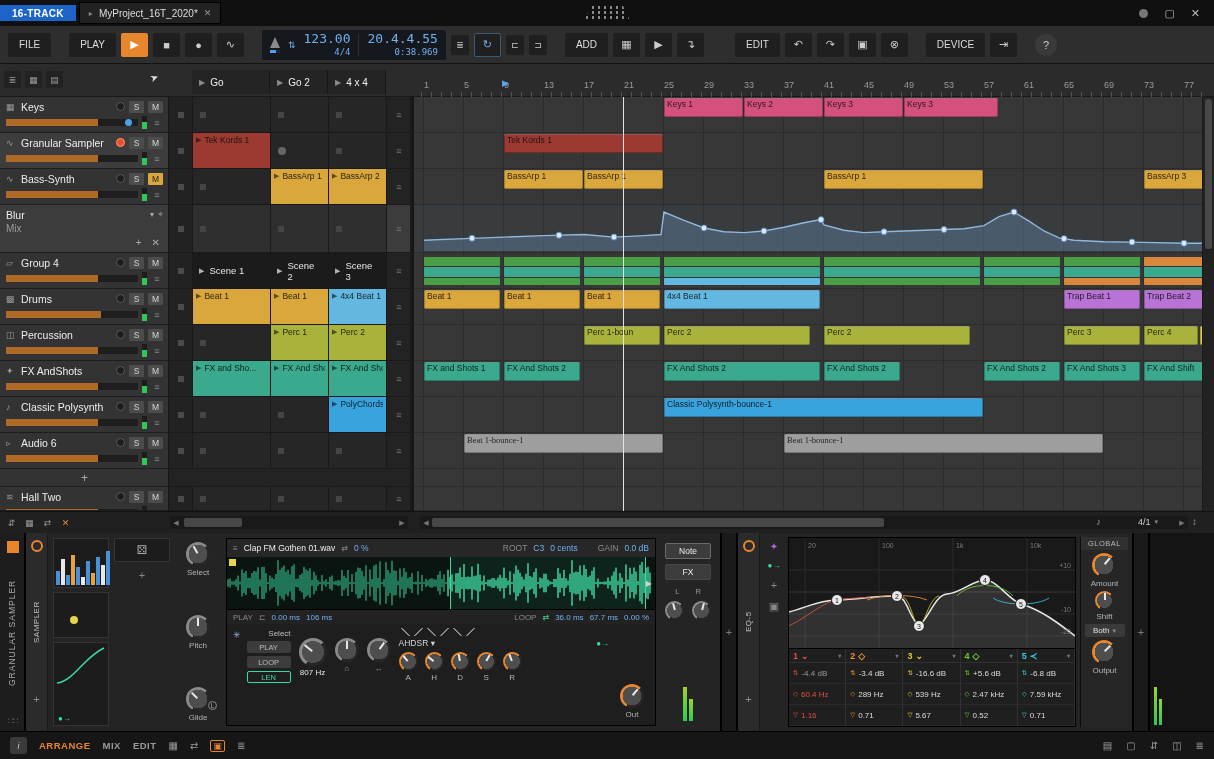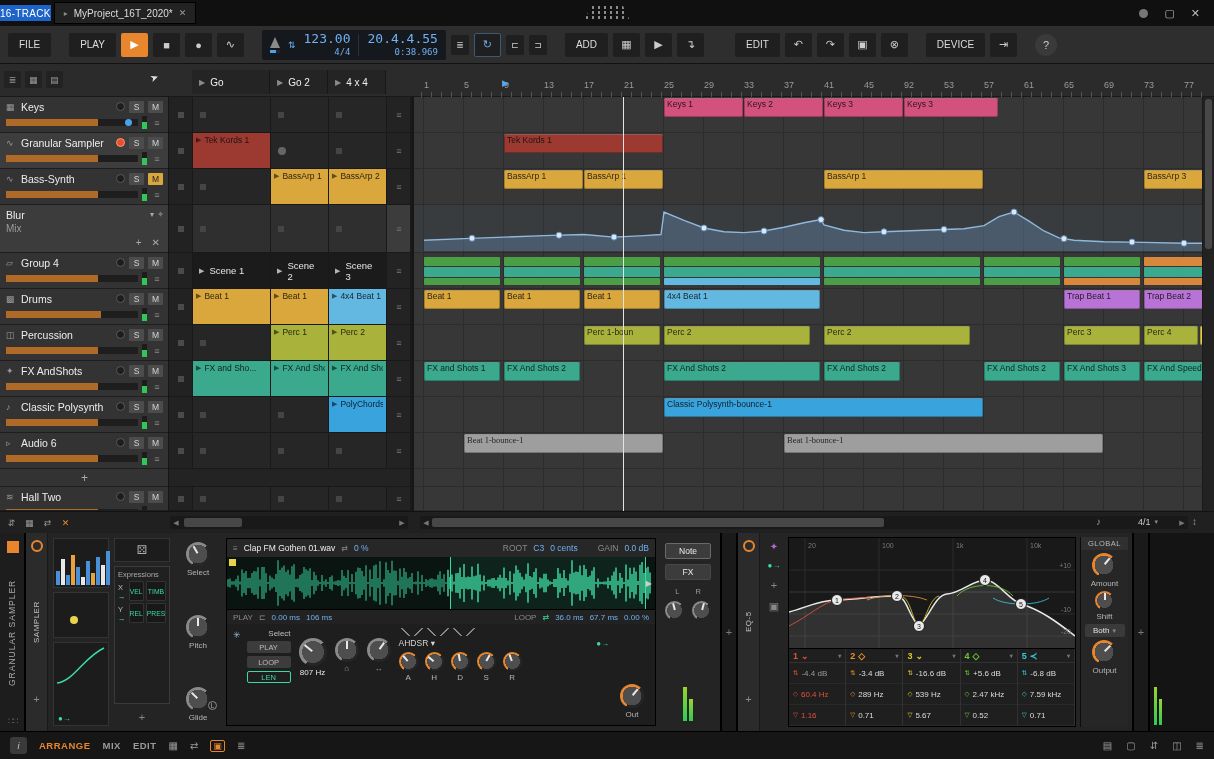--- a/index.html
+++ b/index.html
@@ -1,21 +1,21 @@
 <!DOCTYPE html>
 <html><head>
 <meta charset="utf-8">
 <style>
   *{box-sizing:border-box;margin:0;padding:0;user-select:none}
   html,body{background:#000;font-family:"Liberation Sans",sans-serif}
   #app{position:relative;width:1214px;height:759px;background:#1a1a1a;overflow:hidden;color:#ccc;font-size:10px}
 
   
   #titlebar{position:absolute;top:0;left:0;right:0;height:26px;background:#101010;display:flex;align-items:center}
-  .logo-badge{height:16px;padding:0 0;background:#1e63c8;color:#fff;font-weight:normal;font-size:10px;display:flex;align-items:center;letter-spacing:.3px}
+  .logo-badge{height:16px;padding:0 12px;background:#1e63c8;color:#fff;font-weight:bold;font-size:10px;display:flex;align-items:center;letter-spacing:.3px}
   .proj-tab{height:22px;margin-left:3px;background:#222;color:#ddd;display:flex;align-items:center;gap:6px;padding:0 9px;font-size:10px;border:1px solid #000}
   .tab-arrow{color:#888;font-size:8px}
   .tab-close{color:#999;font-size:9px}
   .dots-logo{position:absolute;left:50%;top:5px;transform:translateX(-50%);width:46px;height:16px;background-image:radial-gradient(circle,#8d8d8d 1.1px,transparent 1.5px);background-size:6px 5px;clip-path:polygon(16% 0,84% 0,100% 100%,0 100%)}
   .win-controls{margin-left:auto;display:flex;align-items:center;gap:16px;padding-right:14px}
   .win-dot{width:9px;height:9px;border-radius:50%;background:#777}
   .win-btn{color:#bbb;font-size:11px}
 
   
   #toolbar{position:absolute;top:26px;left:0;right:0;height:38px;background:#2e2e2e;border-bottom:1px solid #121212;display:flex;align-items:center;gap:5px;padding:0 8px}
@@ -324,21 +324,21 @@
         <span class="ruler-num" style="left: 92px;">9</span>
         <span class="ruler-num" style="left: 132px;">13</span>
         <span class="ruler-num" style="left: 172px;">17</span>
         <span class="ruler-num" style="left: 212px;">21</span>
         <span class="ruler-num" style="left: 252px;">25</span>
         <span class="ruler-num" style="left: 292px;">29</span>
         <span class="ruler-num" style="left: 332px;">33</span>
         <span class="ruler-num" style="left: 372px;">37</span>
         <span class="ruler-num" style="left: 412px;">41</span>
         <span class="ruler-num" style="left: 452px;">45</span>
-        <span class="ruler-num" style="left: 492px;">92</span>
+        <span class="ruler-num" style="left: 492px;">49</span>
         <span class="ruler-num" style="left: 532px;">53</span>
         <span class="ruler-num" style="left: 572px;">57</span>
         <span class="ruler-num" style="left: 612px;">61</span>
         <span class="ruler-num" style="left: 652px;">65</span>
         <span class="ruler-num" style="left: 692px;">69</span>
         <span class="ruler-num" style="left: 732px;">73</span>
         <span class="ruler-num" style="left: 772px;">77</span>
         <span class="cue-marker" style="left: 90px;">▶</span>
       </div>
   </div>
@@ -815,21 +815,21 @@
           <span class="clip pat-notes" style="left: 410px; width: 76px; background: rgb(58, 169, 142);">
             <span class="clabel">FX And Shots 2</span>
           </span>
           <span class="clip pat-notes" style="left: 570px; width: 76px; background: rgb(58, 169, 142);">
             <span class="clabel">FX And Shots 2</span>
           </span>
           <span class="clip pat-notes" style="left: 650px; width: 76px; background: rgb(58, 169, 142);">
             <span class="clabel">FX And Shots 3</span>
           </span>
           <span class="clip pat-notes" style="left: 730px; width: 67px; background: rgb(58, 169, 142);">
-            <span class="clabel">FX And Speed</span>
+            <span class="clabel">FX And Shift</span>
           </span>
         </div>
         <div class="arow kind-inst" style="top: 300px; height: 36px;">
           <span class="clip pat-wave" style="left: 250px; width: 319px; background: rgb(56, 163, 220);">
             <span class="clabel">Classic Polysynth-bounce-1</span>
           </span>
         </div>
         <div class="arow kind-inst" style="top: 336px; height: 36px; font-family: Liberation Serif, serif;">
           <span class="clip pat-wave" style="left: 50px; width: 199px; background: rgb(158, 158, 158);">
             <span class="clabel">Beat 1-bounce-1</span>
@@ -905,35 +905,20 @@
             <svg width="54" height="44">
               <path d="M3,40 C20,38 30,14 50,5" fill="none" stroke="#3adba0" stroke-width="1.5"></path>
             </svg>
             <span class="modarrow">●→</span>
           </div>
         </div>
         <div class="mod-col">
           <div class="mod-panel dice-panel">
               <span>⚄</span>
             </div>
-          <div class="expr-panel">
-            <span class="expr-title">Expressions</span>
-            <div class="expr-grid">
-              <div class="expr-xy">
-                <span><span>X</span> <span class="ga">→</span></span>
-                <span><span>Y</span> <span class="ga">→</span></span>
-              </div>
-              <div class="expr-btns">
-                <span class="expr-btn">VEL</span>
-                <span class="expr-btn">TIMB</span>
-                <span class="expr-btn">REL</span>
-                <span class="expr-btn">PRES</span>
-              </div>
-            </div>
-          </div>
           <div class="plus-cell">+</div>
         </div>
         <div class="knob-col">
           <div class="kw">
               <span class="knob" style="--rot:-30deg"></span>
               <span class="klab">Select</span>
             </div>
           <div class="kw">
               <span class="knob" style="--rot:0deg"></span>
               <span class="klab">Pitch</span>

